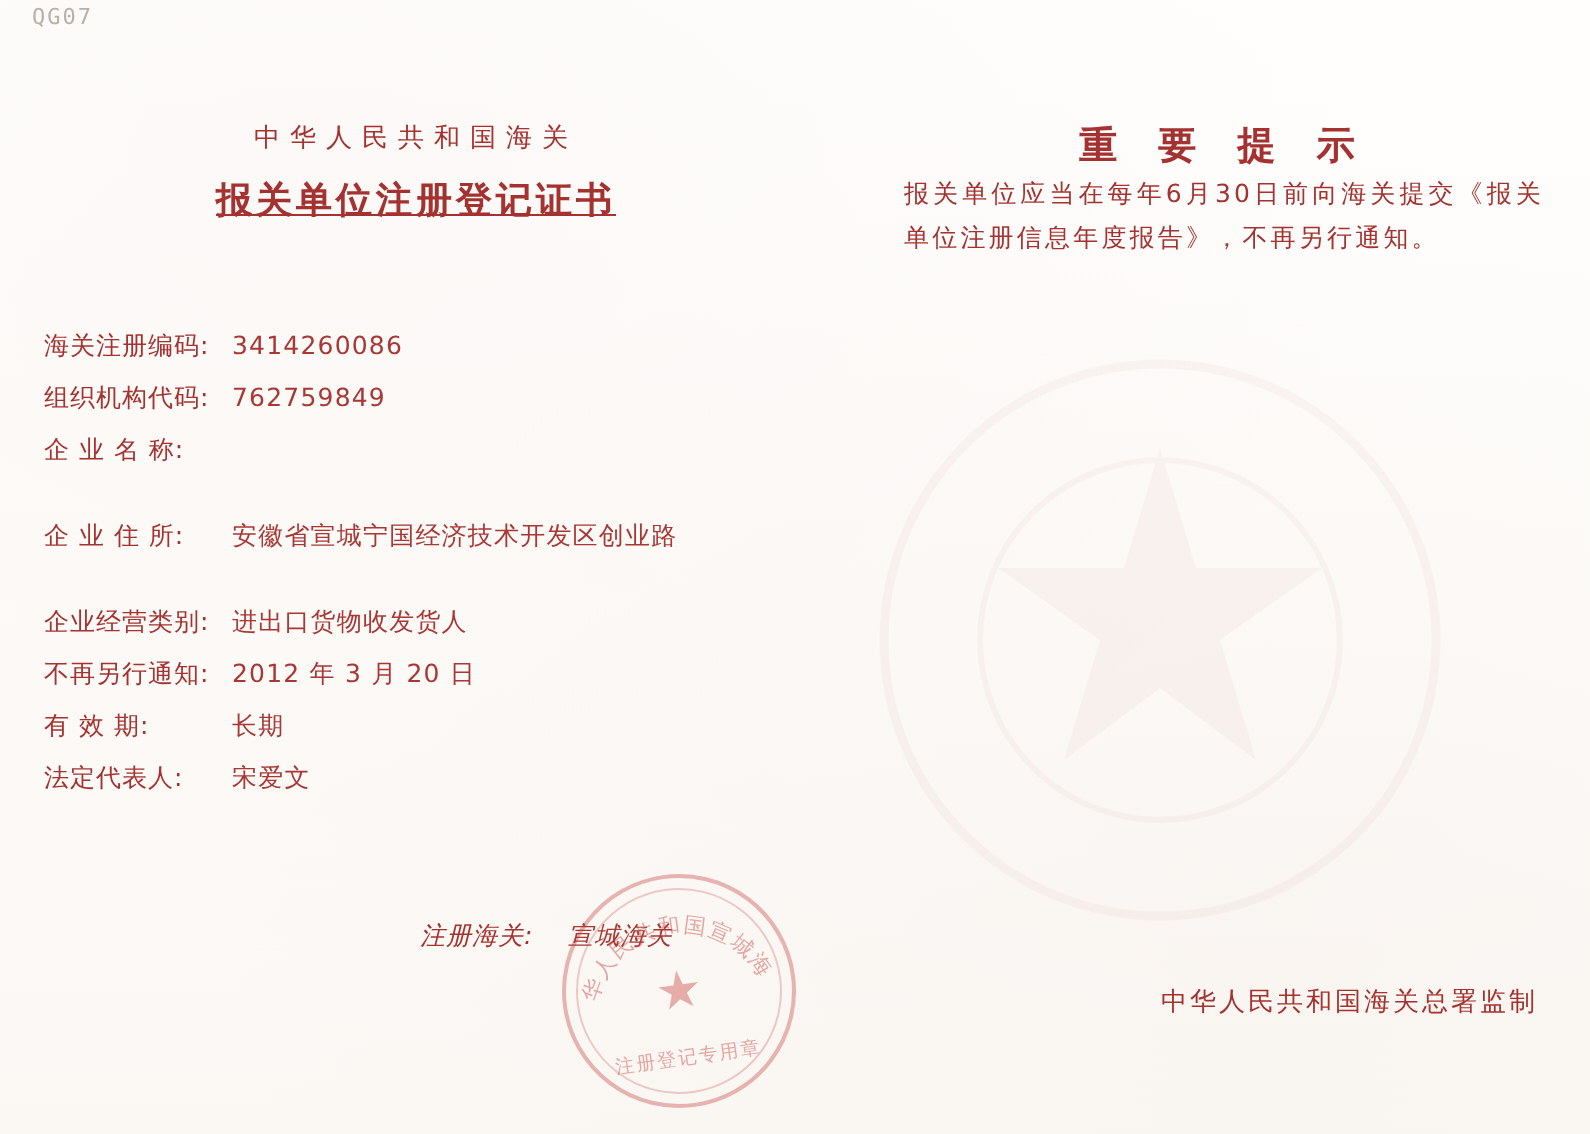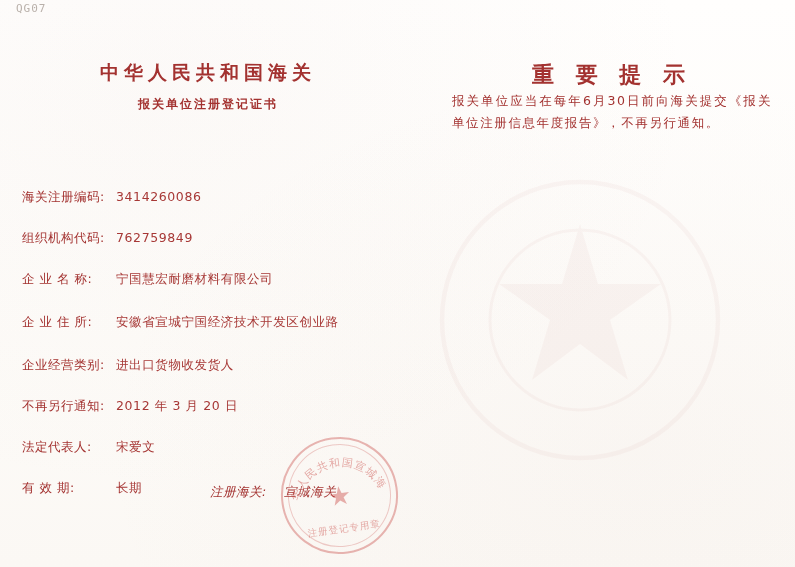--- a/index.html
+++ b/index.html
@@ -41,42 +41,43 @@
 
   
   .title-left {
     position: absolute;
     left: 28px;
     top: 60px;
     width: 360px;
     text-align: center;
   }
   .title-left .line1 {
-    font-size: 19px;
+    font-size: 13px;
     letter-spacing: 5px;
     color: #a33230;
-    font-weight: 700;
+    font-weight: 400;
   }
   .title-left .line2 {
-    font-size: 12px;
+    font-size: 18px;
     letter-spacing: 2px;
     margin-top: 10px;
     color: #a33230;
     font-weight: 600;
+    text-decoration: underline;
   }
 
   .notice {
     position: absolute;
     left: 452px;
     top: 60px;
     width: 320px;
   }
   .notice-title {
     text-align: center;
-    font-size: 22px;
+    font-size: 19px;
     letter-spacing: 7px;
     color: #a33230;
     font-weight: 600;
   }
   .notice-body {
     font-size: 12.5px;
     line-height: 22px;
     letter-spacing: 1.6px;
     color: #a33230;
     text-align: justify;
@@ -86,21 +87,20 @@
   .fields {
     position: absolute;
     left: 22px;
     top: 165px;
     width: 430px;
   }
   .frow {
     display: flex;
     align-items: baseline;
     margin-bottom: 9px;
-    margin-top: 24px;
   }
   .frow.gap-lg { margin-bottom: 26px; }
   .flabel {
     width: 94px;
     font-size: 12.5px;
     letter-spacing: 0.5px;
     color: #a33230;
     flex: 0 0 94px;
   }
   .fvalue {
@@ -223,46 +223,45 @@
       <div class="fvalue mono">3414260086</div>
     </div>
 
     <div class="frow">
       <div class="flabel">组织机构代码:</div>
       <div class="fvalue mono">762759849</div>
     </div>
 
     <div class="frow gap-lg">
       <div class="flabel">企 业 名 称:</div>
-      <div class="fvalue">宁国慧宏耐磨材料有限公司</div>
     </div>
 
     <div class="frow gap-lg">
       <div class="flabel">企 业 住 所:</div>
       <div class="fvalue">安徽省宣城宁国经济技术开发区创业路</div>
     </div>
 
     <div class="frow">
       <div class="flabel">企业经营类别:</div>
       <div class="fvalue">进出口货物收发货人</div>
     </div>
 
     <div class="frow">
       <div class="flabel">不再另行通知:</div>
       <div class="fvalue">2012 年 3 月 20 日</div>
     </div>
 
     <div class="frow">
+      <div class="flabel">有 效 期:</div>
+      <div class="fvalue">长期</div>
+    </div>
+
+    <div class="frow">
       <div class="flabel">法定代表人:</div>
       <div class="fvalue">宋爱文</div>
-    </div>
-
-    <div class="frow">
-      <div class="flabel">有 效 期:</div>
-      <div class="fvalue">长期</div>
     </div>
 
   </div>
 
   <div class="lower">
     <div class="frow">
       <div class="flabel">注册海关:</div>
       <div class="fvalue">宣城海关</div>
     </div>
   </div>
@@ -274,13 +273,14 @@
         <path id="arcpath" d="M 14,60 A 44,44 0 0 1 99,60" fill="none"></path>
       </defs>
       <text>
         <textPath href="#arcpath" startOffset="50%" text-anchor="middle">中华人民共和国宣城海关</textPath>
       </text>
     </svg>
     <div class="star">★</div>
     <div class="seal-bottom">注册登记专用章</div>
   </div>
 
+  <div class="issuer">中华人民共和国海关总署监制</div>
 </div>
 
 </body></html>

